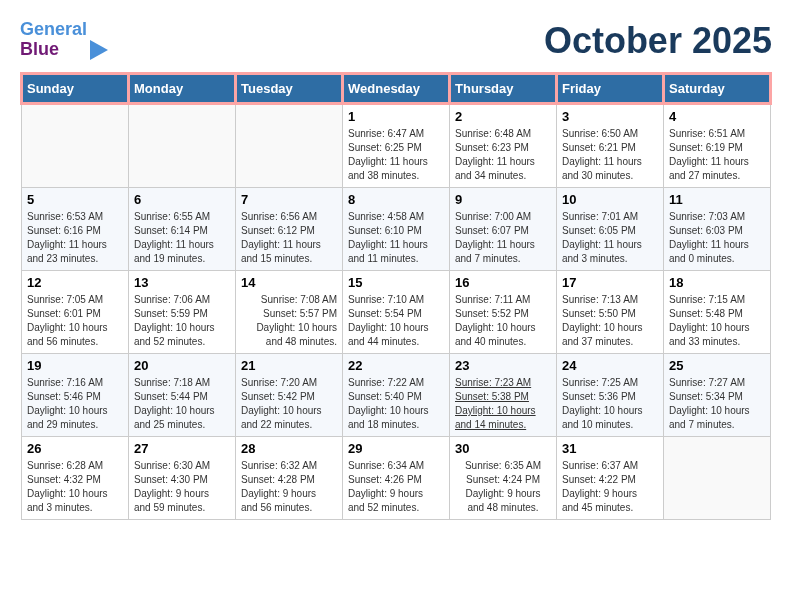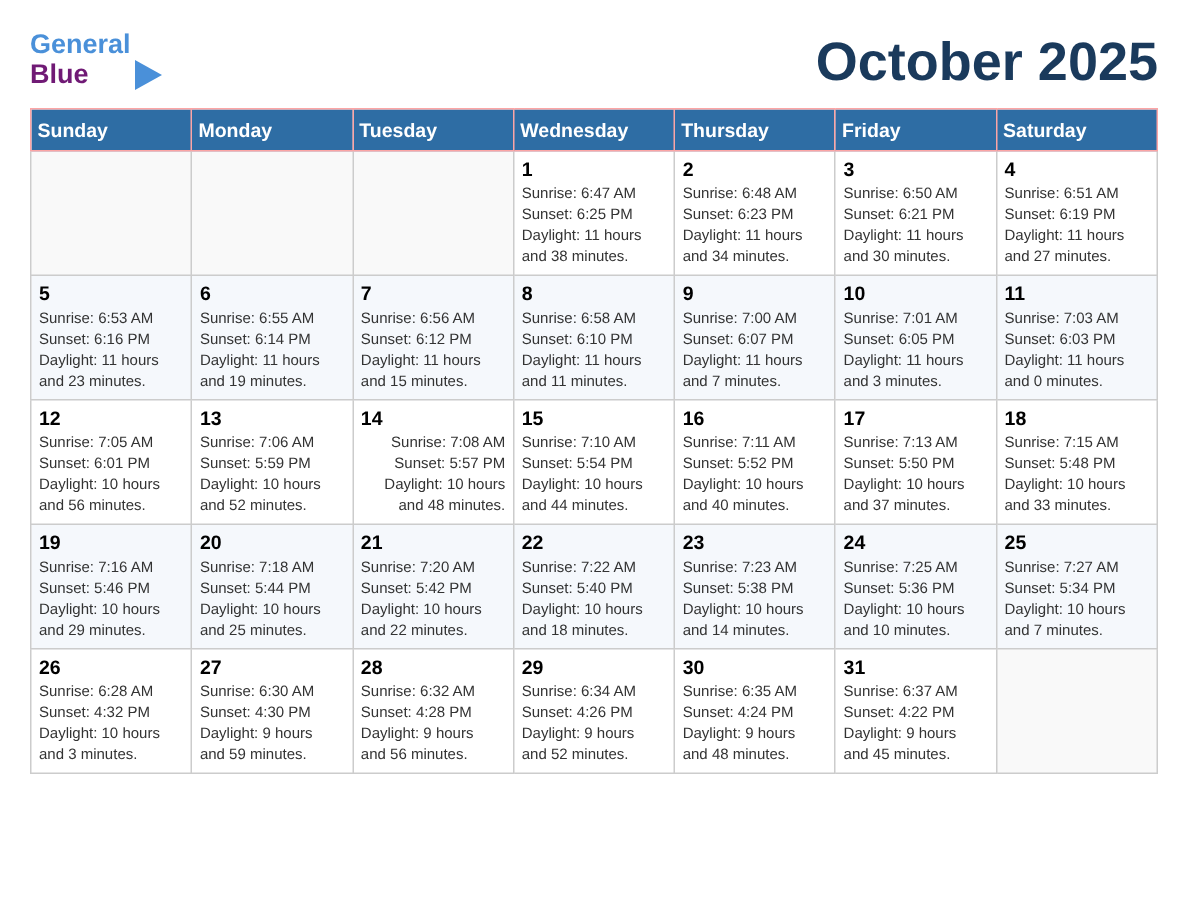--- a/index.html
+++ b/index.html
@@ -55,21 +55,21 @@
       border-collapse: collapse;
       font-size: 10.5px;
     }
     .calendar th {
       background-color: #2e6da4;
       color: #fff;
       padding: 6px 4px;
       text-align: left;
       font-size: 13px;
       font-weight: bold;
-      border: 1px solid #fca5a5;
+      border: 3px solid #fca5a5;
     }
     .calendar td {
       border: 1px solid #ccc;
       vertical-align: top;
       padding: 4px 5px;
       width: 107px;
       min-height: 80px;
       background: #fff;
     }
     .calendar tr:nth-child(even) td {
@@ -172,21 +172,21 @@
         </td>
         <td>
           <div class="day-num">7</div>
           <div class="day-info" style="white-space: pre-line;">Sunrise: 6:56 AM
 Sunset: 6:12 PM
 Daylight: 11 hours
 and 15 minutes.</div>
         </td>
         <td>
           <div class="day-num">8</div>
-          <div class="day-info" style="white-space: pre-line;">Sunrise: 6:58 AM
+          <div class="day-info" style="white-space: pre-line;">Sunrise: 4:58 AM
 Sunset: 6:10 PM
 Daylight: 11 hours
 and 11 minutes.</div>
         </td>
         <td>
           <div class="day-num">9</div>
           <div class="day-info" style="white-space: pre-line;">Sunrise: 7:00 AM
 Sunset: 6:07 PM
 Daylight: 11 hours
 and 7 minutes.</div>
@@ -281,21 +281,21 @@
         </td>
         <td>
           <div class="day-num">22</div>
           <div class="day-info" style="white-space: pre-line;">Sunrise: 7:22 AM
 Sunset: 5:40 PM
 Daylight: 10 hours
 and 18 minutes.</div>
         </td>
         <td>
           <div class="day-num">23</div>
-          <div class="day-info" style="white-space: pre-line;">Sunrise: 7:23 AM
+          <div class="day-info" style="white-space: pre-line; text-decoration: underline;">Sunrise: 7:23 AM
 Sunset: 5:38 PM
 Daylight: 10 hours
 and 14 minutes.</div>
         </td>
         <td>
           <div class="day-num">24</div>
           <div class="day-info" style="white-space: pre-line;">Sunrise: 7:25 AM
 Sunset: 5:36 PM
 Daylight: 10 hours
 and 10 minutes.</div>
@@ -332,21 +332,21 @@
         </td>
         <td>
           <div class="day-num">29</div>
           <div class="day-info" style="white-space: pre-line;">Sunrise: 6:34 AM
 Sunset: 4:26 PM
 Daylight: 9 hours
 and 52 minutes.</div>
         </td>
         <td>
           <div class="day-num">30</div>
-          <div class="day-info" style="white-space: pre-line;">Sunrise: 6:35 AM
+          <div class="day-info" style="white-space: pre-line; text-align: center;">Sunrise: 6:35 AM
 Sunset: 4:24 PM
 Daylight: 9 hours
 and 48 minutes.</div>
         </td>
         <td>
           <div class="day-num">31</div>
           <div class="day-info" style="white-space: pre-line;">Sunrise: 6:37 AM
 Sunset: 4:22 PM
 Daylight: 9 hours
 and 45 minutes.</div>

